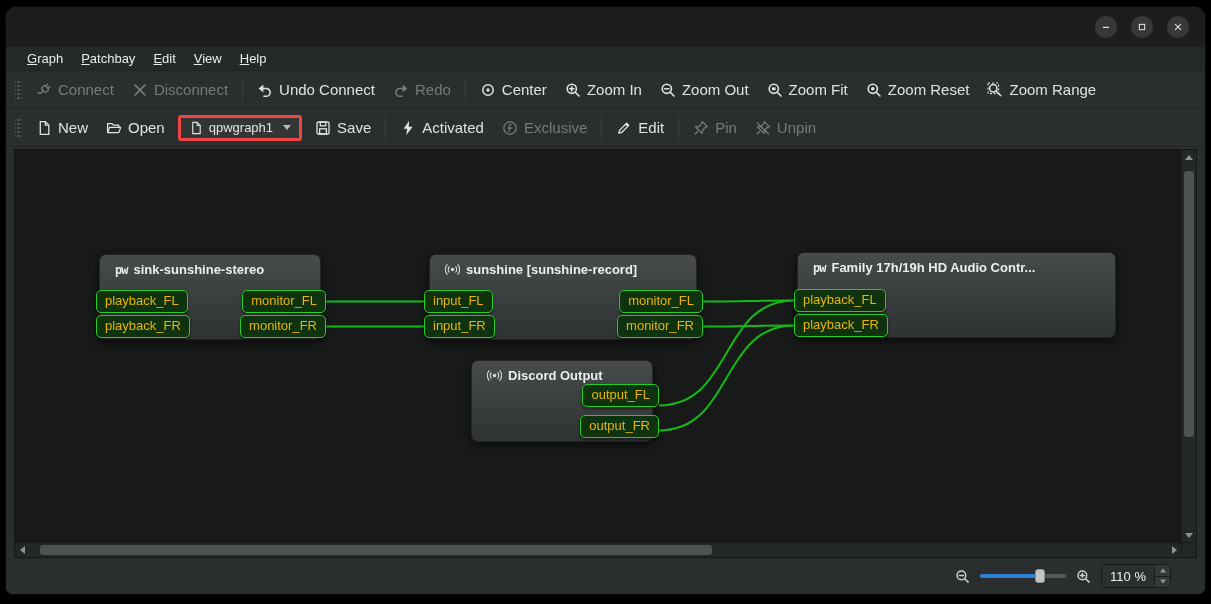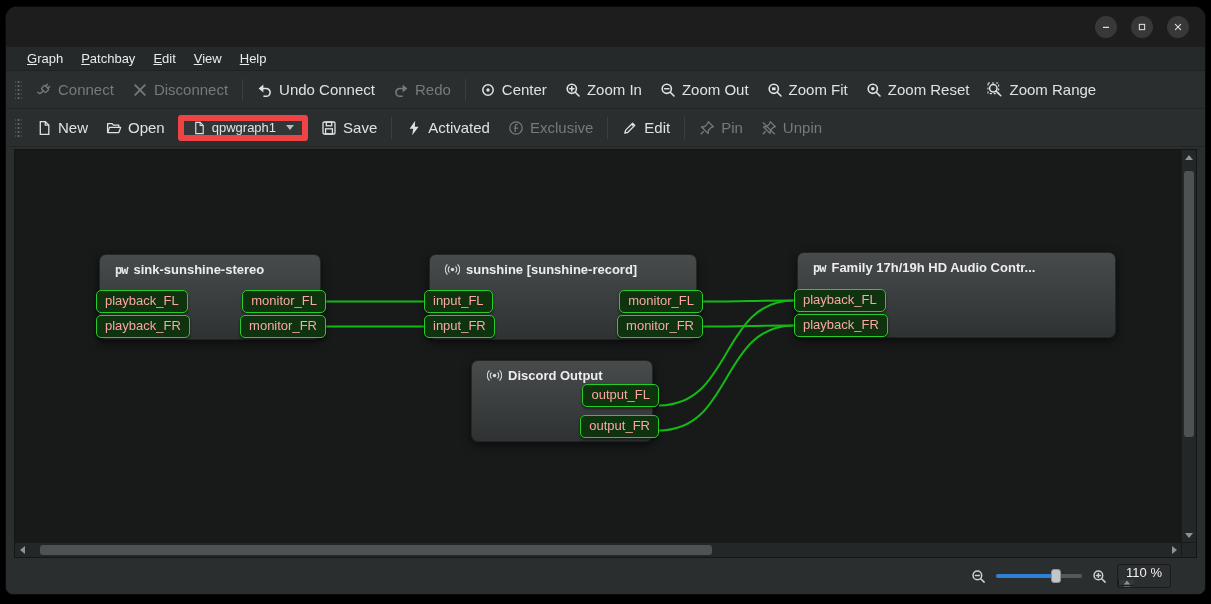--- a/index.html
+++ b/index.html
@@ -31,39 +31,39 @@
     flex:0 0 auto;border-bottom:1px solid #232626;}
   .handle{width:7px;height:22px;margin:0 5px 0 3px;
     background-image:radial-gradient(circle,#5d6161 1px,transparent 1.3px);
     background-size:4px 4px;background-position:center;}
   .tsep{width:1px;height:22px;background:#3b3f3f;margin:0 5px;}
   .tbtn{display:flex;align-items:center;gap:6px;padding:0 9px;height:28px;color:#e0e2e2;
     font-size:15px;white-space:nowrap;border-radius:3px;}
   .tbtn.disabled{color:#767a7a;}
   .icon{width:16px;height:16px;flex:0 0 auto;display:block;}
   .combo{display:flex;align-items:center;gap:6px;height:26px;padding:0 8px;margin:0 4px;
-    border:6px solid #ef4444;border-radius:3px;background:#323636;color:#e2e4e4;font-size:13px;}
+    border:3px solid #ef4444;border-radius:3px;background:#323636;color:#e2e4e4;font-size:13px;}
   .combo .caret{width:0;height:0;border-left:4px solid transparent;border-right:4px solid transparent;
     border-top:5px solid #b9bcbc;margin-left:4px;}
 
   
   .central{flex:1 1 auto;background:#2b2e2e;padding:2px 8px 0 8px;min-height:0;}
   .graphframe{height:100%;border:1px solid #141616;display:grid;
     grid-template-columns:1fr 15px;grid-template-rows:1fr 15px;}
   .canvas{grid-area:1/1;position:relative;background:#181a1a;overflow:hidden;}
   #links{position:absolute;left:0;top:0;width:100%;height:100%;overflow:visible;}
 
   .node{position:absolute;background:linear-gradient(#484b4b,#2f3232);border:1px solid #232525;
     border-radius:7px;box-shadow:0 3px 10px rgba(0,0,0,.6);z-index:2;}
   .node-title{display:flex;align-items:center;gap:6px;padding:7px 10px 0 15px;
     font-size:13px;font-weight:bold;color:#ededed;white-space:nowrap;overflow:hidden;}
   .pwicon{font-family:"DejaVu Sans Mono",monospace;font-size:12px;font-weight:bold;
     color:#e8e8e8;letter-spacing:-1px;line-height:1;}
   .node-title .icon{width:15px;height:15px;color:#d9d9d9;}
-  .port{position:absolute;font-size:13px;line-height:18px;color:#fca5a5;background:#0f330f;
+  .port{position:absolute;font-size:13px;line-height:18px;color:#eab308;background:#0f330f;
     border:1px solid #27cd27;border-radius:5px;padding:1px 8px 2px 8px;white-space:nowrap;
     box-shadow:0 2px 3px rgba(0,0,0,.45);}
 
   
   .vsb{grid-area:1/2;background:#242727;border-left:1px solid #191b1b;display:flex;flex-direction:column;}
   .hsb{grid-area:2/1;background:#242727;border-top:1px solid #191b1b;display:flex;}
   .sbcorner{grid-area:2/2;background:#242727;border-left:1px solid #191b1b;border-top:1px solid #191b1b;}
   .sb-btn{flex:0 0 14px;display:flex;align-items:center;justify-content:center;}
   .sb-track{flex:1;position:relative;}
   .vsb .sb-handle{position:absolute;left:2px;right:2px;top:2%;height:73%;background:#4e5252;border-radius:3px;}
@@ -76,21 +76,21 @@
   
   .statusbar{height:36px;flex:0 0 auto;background:#2b2e2e;display:flex;align-items:center;
     justify-content:flex-end;gap:10px;padding-right:34px;}
   .statusbar .icon{color:#cfd1d1;}
   .slider{position:relative;width:86px;height:16px;}
   .slider .track{position:absolute;left:0;right:0;top:6px;height:4px;background:#55595a;border-radius:2px;}
   .slider .fill{position:absolute;left:0;width:70%;top:6px;height:4px;background:#2f80d6;border-radius:2px;}
   .slider .knob{position:absolute;left:calc(70% - 5px);top:1px;width:10px;height:14px;
     border-radius:3px;background:#c3c6c6;border:1px solid #8f9393;}
   .spinbox{display:flex;align-items:stretch;height:24px;background:#2c2f2f;border:1px solid #1a1c1c;
-    border-radius:3px;overflow:hidden;flex-direction:column;}
+    border-radius:3px;overflow:hidden;}
   .spin-val{padding:0 8px;font-size:13px;color:#f2f2f2;display:flex;align-items:center;}
   .spin-btns{display:flex;flex-direction:column;width:16px;border-left:1px solid #1a1c1c;}
   .spin-btns > div{flex:1;display:flex;align-items:center;justify-content:center;background:#343838;}
   .spin-btns > div:first-child{border-bottom:1px solid #1a1c1c;}
   .spin-btns .tri-up,.spin-btns .tri-dn{transform:scale(.8);}
 </style>
 </head>
 <body>
 
 <svg width="0" height="0" style="position:absolute" aria-hidden="true">

